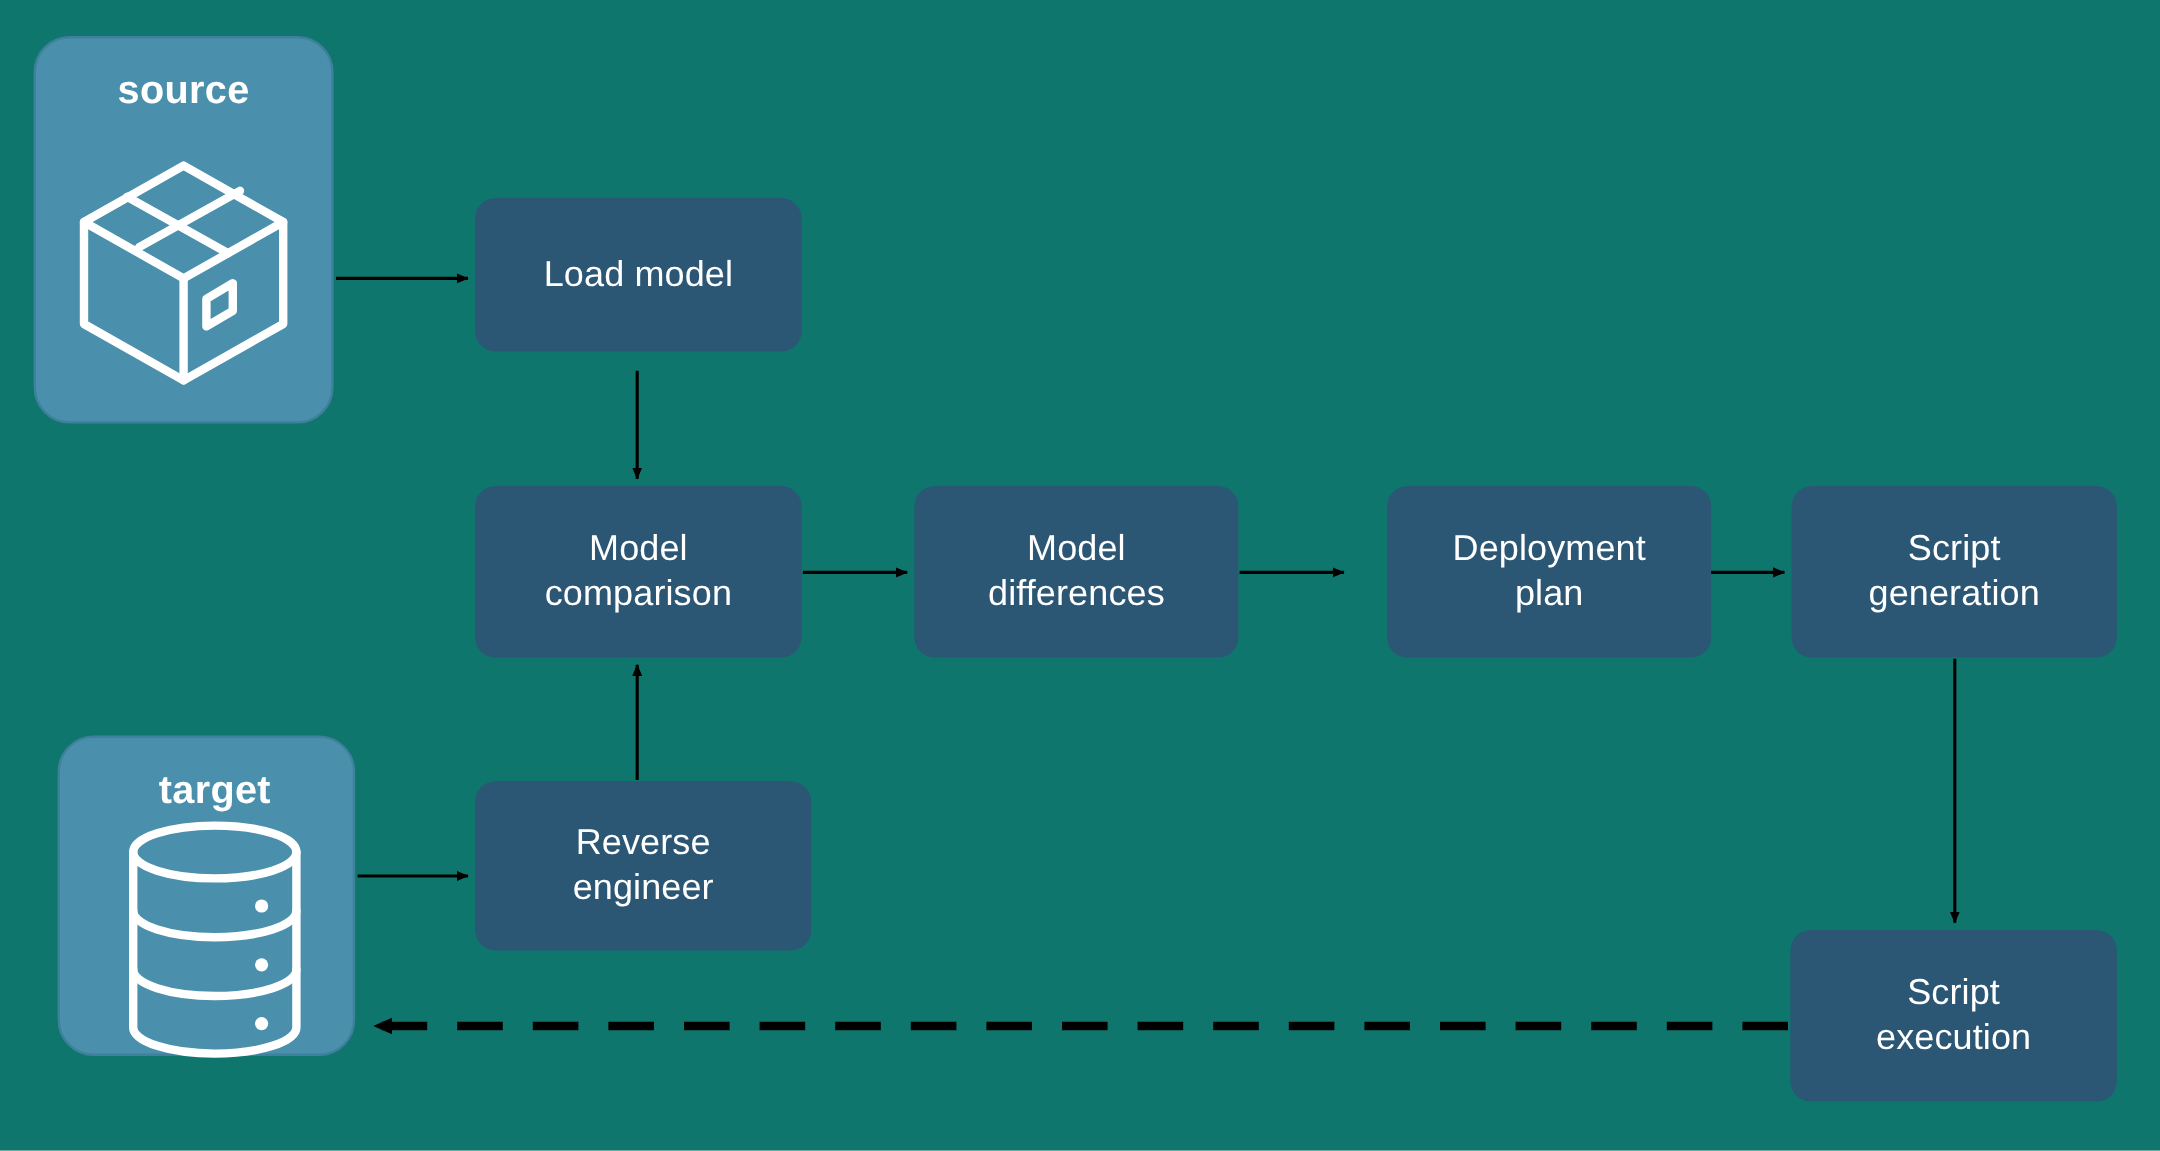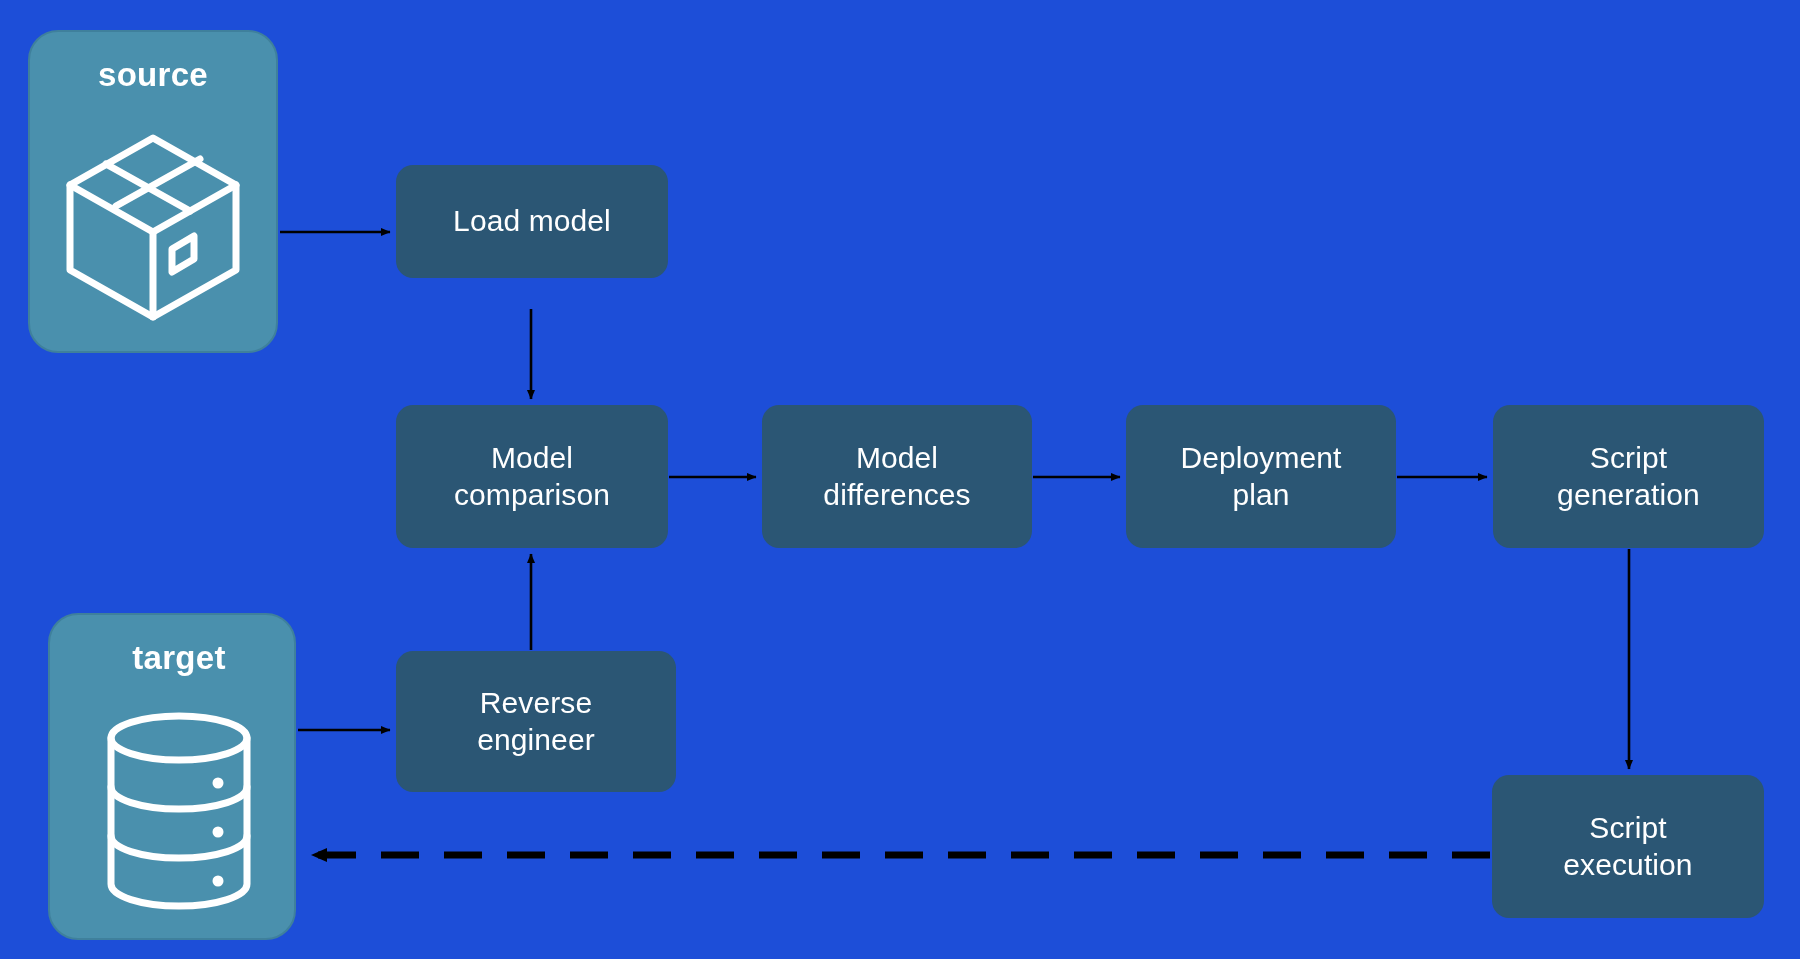--- a/index.html
+++ b/index.html
@@ -8,21 +8,21 @@
     padding: 0;
     background: #ffffff;
   }
   body {
     font-family: "Liberation Sans", sans-serif;
   }
   #canvas {
     position: relative;
     width: 1800px;
     height: 959px;
-    background: #1d4ed8;
+    background: #0f766e;
     overflow: hidden;
   }
   #wires {
     position: absolute;
     left: 0;
     top: 0;
     width: 1800px;
     height: 959px;
     pointer-events: none;
   }
@@ -118,47 +118,47 @@
         <path d="M93 104 L93 189"></path>
 
         <path d="M46 36 L130 83"></path>
         <path d="M56 78 L140 31"></path>
 
         <path d="M112 121 L134 108 L134 131 L112 144 Z"></path>
       </svg>
     </div>
   </div>
 
-  <div class="node endpoint" style="left:48px; top:613px; width:248px; height:327px;padding-left:14px;">
+  <div class="node endpoint" style="left:48px; top:613px; width:248px; height:267px;padding-left:14px;">
     <div class="endpoint-label">target</div>
     <div class="endpoint-icon">
       <svg width="160" height="200" viewBox="0 0 160 200" xmlns="http://www.w3.org/2000/svg" fill="none" stroke="#ffffff" stroke-width="7" stroke-linejoin="round" stroke-linecap="round">
 
         <path d="M12 27 L12 173 A68 22 0 0 0 148 173 L148 27"></path>
         <ellipse cx="80" cy="27" rx="68" ry="22"></ellipse>
 
         <path d="M12 76 A68 22 0 0 0 148 76"></path>
         <path d="M12 125 A68 22 0 0 0 148 125"></path>
 
         <circle cx="119" cy="72" r="5.5" fill="#ffffff" stroke="none"></circle>
         <circle cx="119" cy="121" r="5.5" fill="#ffffff" stroke="none"></circle>
         <circle cx="119" cy="170" r="5.5" fill="#ffffff" stroke="none"></circle>
       </svg>
     </div>
   </div>
 
-  <div class="node process" style="left:396px; top:165px; width:272px; height:113px;">Load model</div>
+  <div class="node process" style="left:396px; top:165px; width:272px; height:128px;">Load model</div>
 
   <div class="node process" style="left:396px; top:405px; width:272px; height:143px;">Model
 comparison</div>
 
   <div class="node process" style="left:762px; top:405px; width:270px; height:143px;">Model
 differences</div>
 
-  <div class="node process" style="left:1126px; top:405px; width:270px; height:143px;">Deployment
+  <div class="node process" style="left:1156px; top:405px; width:270px; height:143px;">Deployment
 plan</div>
 
   <div class="node process" style="left:1493px; top:405px; width:271px; height:143px;">Script
 generation</div>
 
   <div class="node process" style="left:1492px; top:775px; width:272px; height:143px;">Script
 execution</div>
 
   <div class="node process" style="left:396px; top:651px; width:280px; height:141px;">Reverse
 engineer</div>

